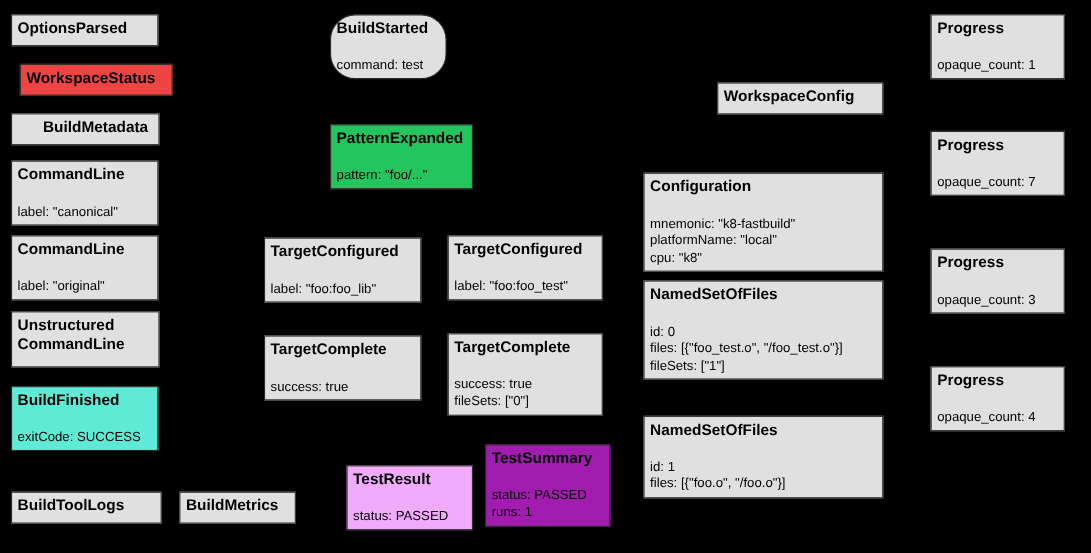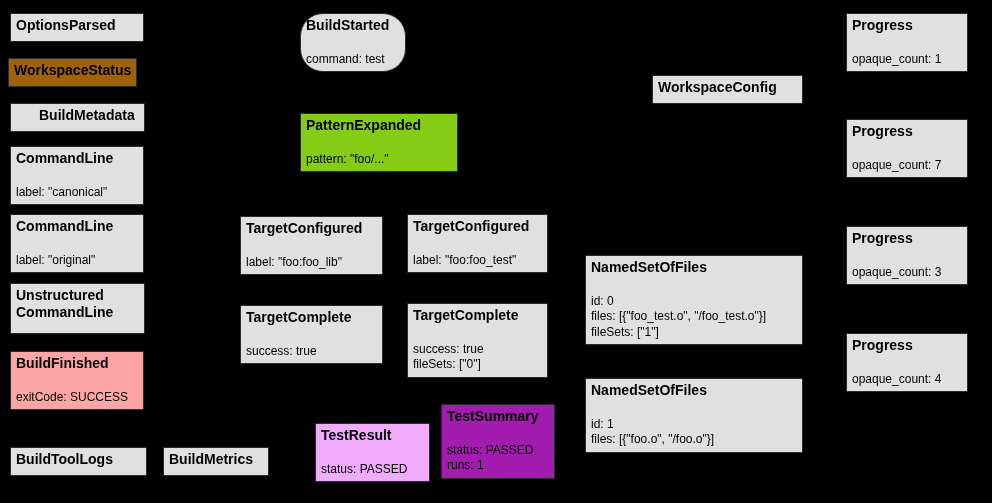--- a/index.html
+++ b/index.html
@@ -38,53 +38,53 @@
     margin-top: 18px;
   }
 </style>
 </head>
 <body>
 
 <div class="canvas" id="canvas" style="background: rgb(0, 0, 0);">
     <div class="node" style="left: 10px; top: 13px; width: 134px; min-height: 29px; background: rgb(224, 224, 224); border-color: rgb(43, 43, 43);">
       <div class="node-title">OptionsParsed</div>
     </div>
-    <div class="node" style="left: 8px; top: 58px; width: 129px; min-height: 29px; background: #a16207; border-color: rgb(43, 43, 43);">
+    <div class="node" style="left: 18px; top: 58px; width: 139px; min-height: 29px; background: #ef4444; border-color: rgb(43, 43, 43);">
       <div class="node-title">WorkspaceStatus</div>
     </div>
     <div class="node" style="left: 10px; top: 103px; width: 135px; min-height: 29px; background: rgb(224, 224, 224); border-color: rgb(43, 43, 43); padding-left: 28px;">
       <div class="node-title">BuildMetadata</div>
     </div>
     <div class="node" style="left: 10px; top: 146px; width: 134px; min-height: 53px; background: rgb(224, 224, 224); border-color: rgb(43, 43, 43);">
       <div class="node-title">CommandLine</div>
       <div class="node-details">label: "canonical"</div>
     </div>
     <div class="node" style="left: 10px; top: 214px; width: 134px; min-height: 53px; background: rgb(224, 224, 224); border-color: rgb(43, 43, 43);">
       <div class="node-title">CommandLine</div>
       <div class="node-details">label: "original"</div>
     </div>
     <div class="node" style="left: 10px; top: 283px; width: 135px; min-height: 51px; background: rgb(224, 224, 224); border-color: rgb(43, 43, 43);">
       <div class="node-title">Unstructured
 CommandLine</div>
     </div>
-    <div class="node" style="left: 10px; top: 351px; width: 134px; min-height: 50px; background: #fca5a5; border-color: rgb(43, 43, 43);">
+    <div class="node" style="left: 10px; top: 351px; width: 134px; min-height: 50px; background: #5eead4; border-color: rgb(43, 43, 43);">
       <div class="node-title">BuildFinished</div>
       <div class="node-details">exitCode: SUCCESS</div>
     </div>
     <div class="node" style="left: 10px; top: 447px; width: 137px; min-height: 29px; background: rgb(224, 224, 224); border-color: rgb(43, 43, 43);">
       <div class="node-title">BuildToolLogs</div>
     </div>
     <div class="node" style="left: 163px; top: 447px; width: 106px; min-height: 29px; background: rgb(224, 224, 224); border-color: rgb(43, 43, 43);">
       <div class="node-title">BuildMetrics</div>
     </div>
     <div class="node" style="left: 300px; top: 13px; width: 106px; min-height: 49px; background: rgb(224, 224, 224); border-color: rgb(43, 43, 43); border-radius: 23px;">
       <div class="node-title">BuildStarted</div>
       <div class="node-details">command: test</div>
     </div>
-    <div class="node" style="left: 300px; top: 113px; width: 158px; min-height: 48px; background: #84cc16; border-color: rgb(43, 43, 43);">
+    <div class="node" style="left: 300px; top: 113px; width: 130px; min-height: 48px; background: #22c55e; border-color: rgb(43, 43, 43);">
       <div class="node-title">PatternExpanded</div>
       <div class="node-details">pattern: "foo/..."</div>
     </div>
     <div class="node" style="left: 240px; top: 216px; width: 143px; min-height: 50px; background: rgb(224, 224, 224); border-color: rgb(43, 43, 43);">
       <div class="node-title">TargetConfigured</div>
       <div class="node-details">label: "foo:foo_lib"</div>
     </div>
     <div class="node" style="left: 407px; top: 214px; width: 141px; min-height: 53px; background: rgb(224, 224, 224); border-color: rgb(43, 43, 43);">
       <div class="node-title">TargetConfigured</div>
       <div class="node-details">label: "foo:foo_test"</div>
@@ -103,20 +103,26 @@
       <div class="node-details">status: PASSED</div>
     </div>
     <div class="node" style="left: 441px; top: 404px; width: 114px; min-height: 61px; background: #a21caf; border-color: rgb(43, 43, 43);">
       <div class="node-title">TestSummary</div>
       <div class="node-details">status: PASSED
 runs: 1</div>
     </div>
     <div class="node" style="left: 652px; top: 75px; width: 151px; min-height: 29px; background: rgb(224, 224, 224); border-color: rgb(43, 43, 43);">
       <div class="node-title">WorkspaceConfig</div>
     </div>
+    <div class="node" style="left: 585px; top: 157px; width: 218px; min-height: 77px; background: rgb(224, 224, 224); border-color: rgb(43, 43, 43);">
+      <div class="node-title">Configuration</div>
+      <div class="node-details">mnemonic: "k8-fastbuild"
+platformName: "local"
+cpu: "k8"</div>
+    </div>
     <div class="node" style="left: 585px; top: 255px; width: 218px; min-height: 74px; background: rgb(224, 224, 224); border-color: rgb(43, 43, 43);">
       <div class="node-title">NamedSetOfFiles</div>
       <div class="node-details">id: 0
 files: [{"foo_test.o", "/foo_test.o"}]
 fileSets: ["1"]</div>
     </div>
     <div class="node" style="left: 585px; top: 378px; width: 218px; min-height: 58px; background: rgb(224, 224, 224); border-color: rgb(43, 43, 43);">
       <div class="node-title">NamedSetOfFiles</div>
       <div class="node-details">id: 1
 files: [{"foo.o", "/foo.o"}]</div>

